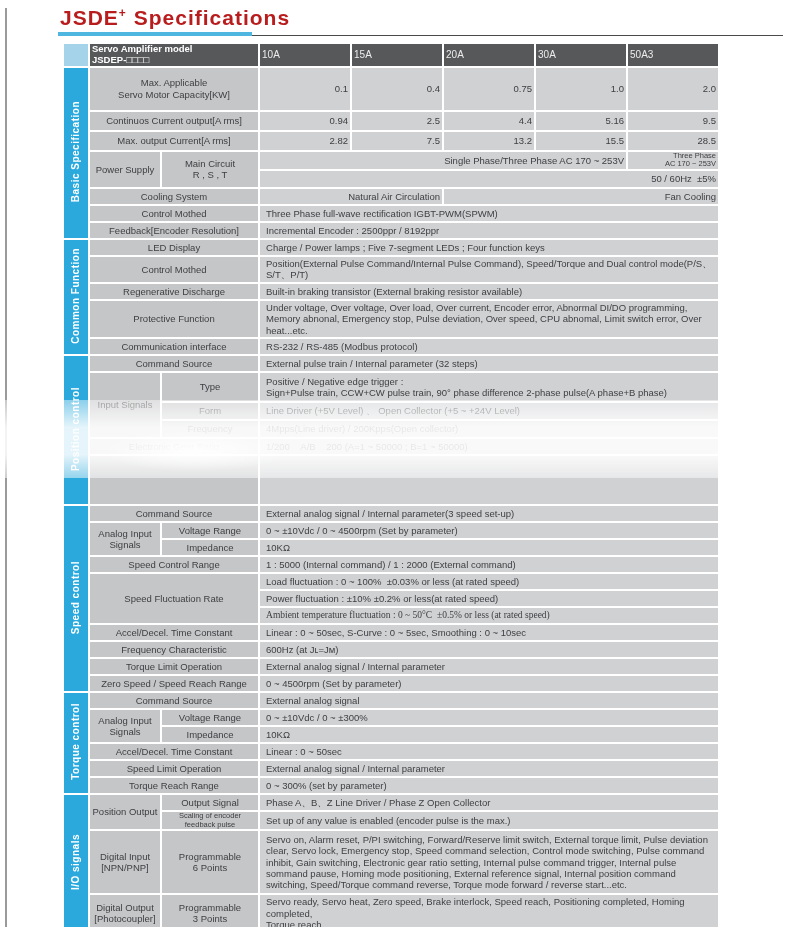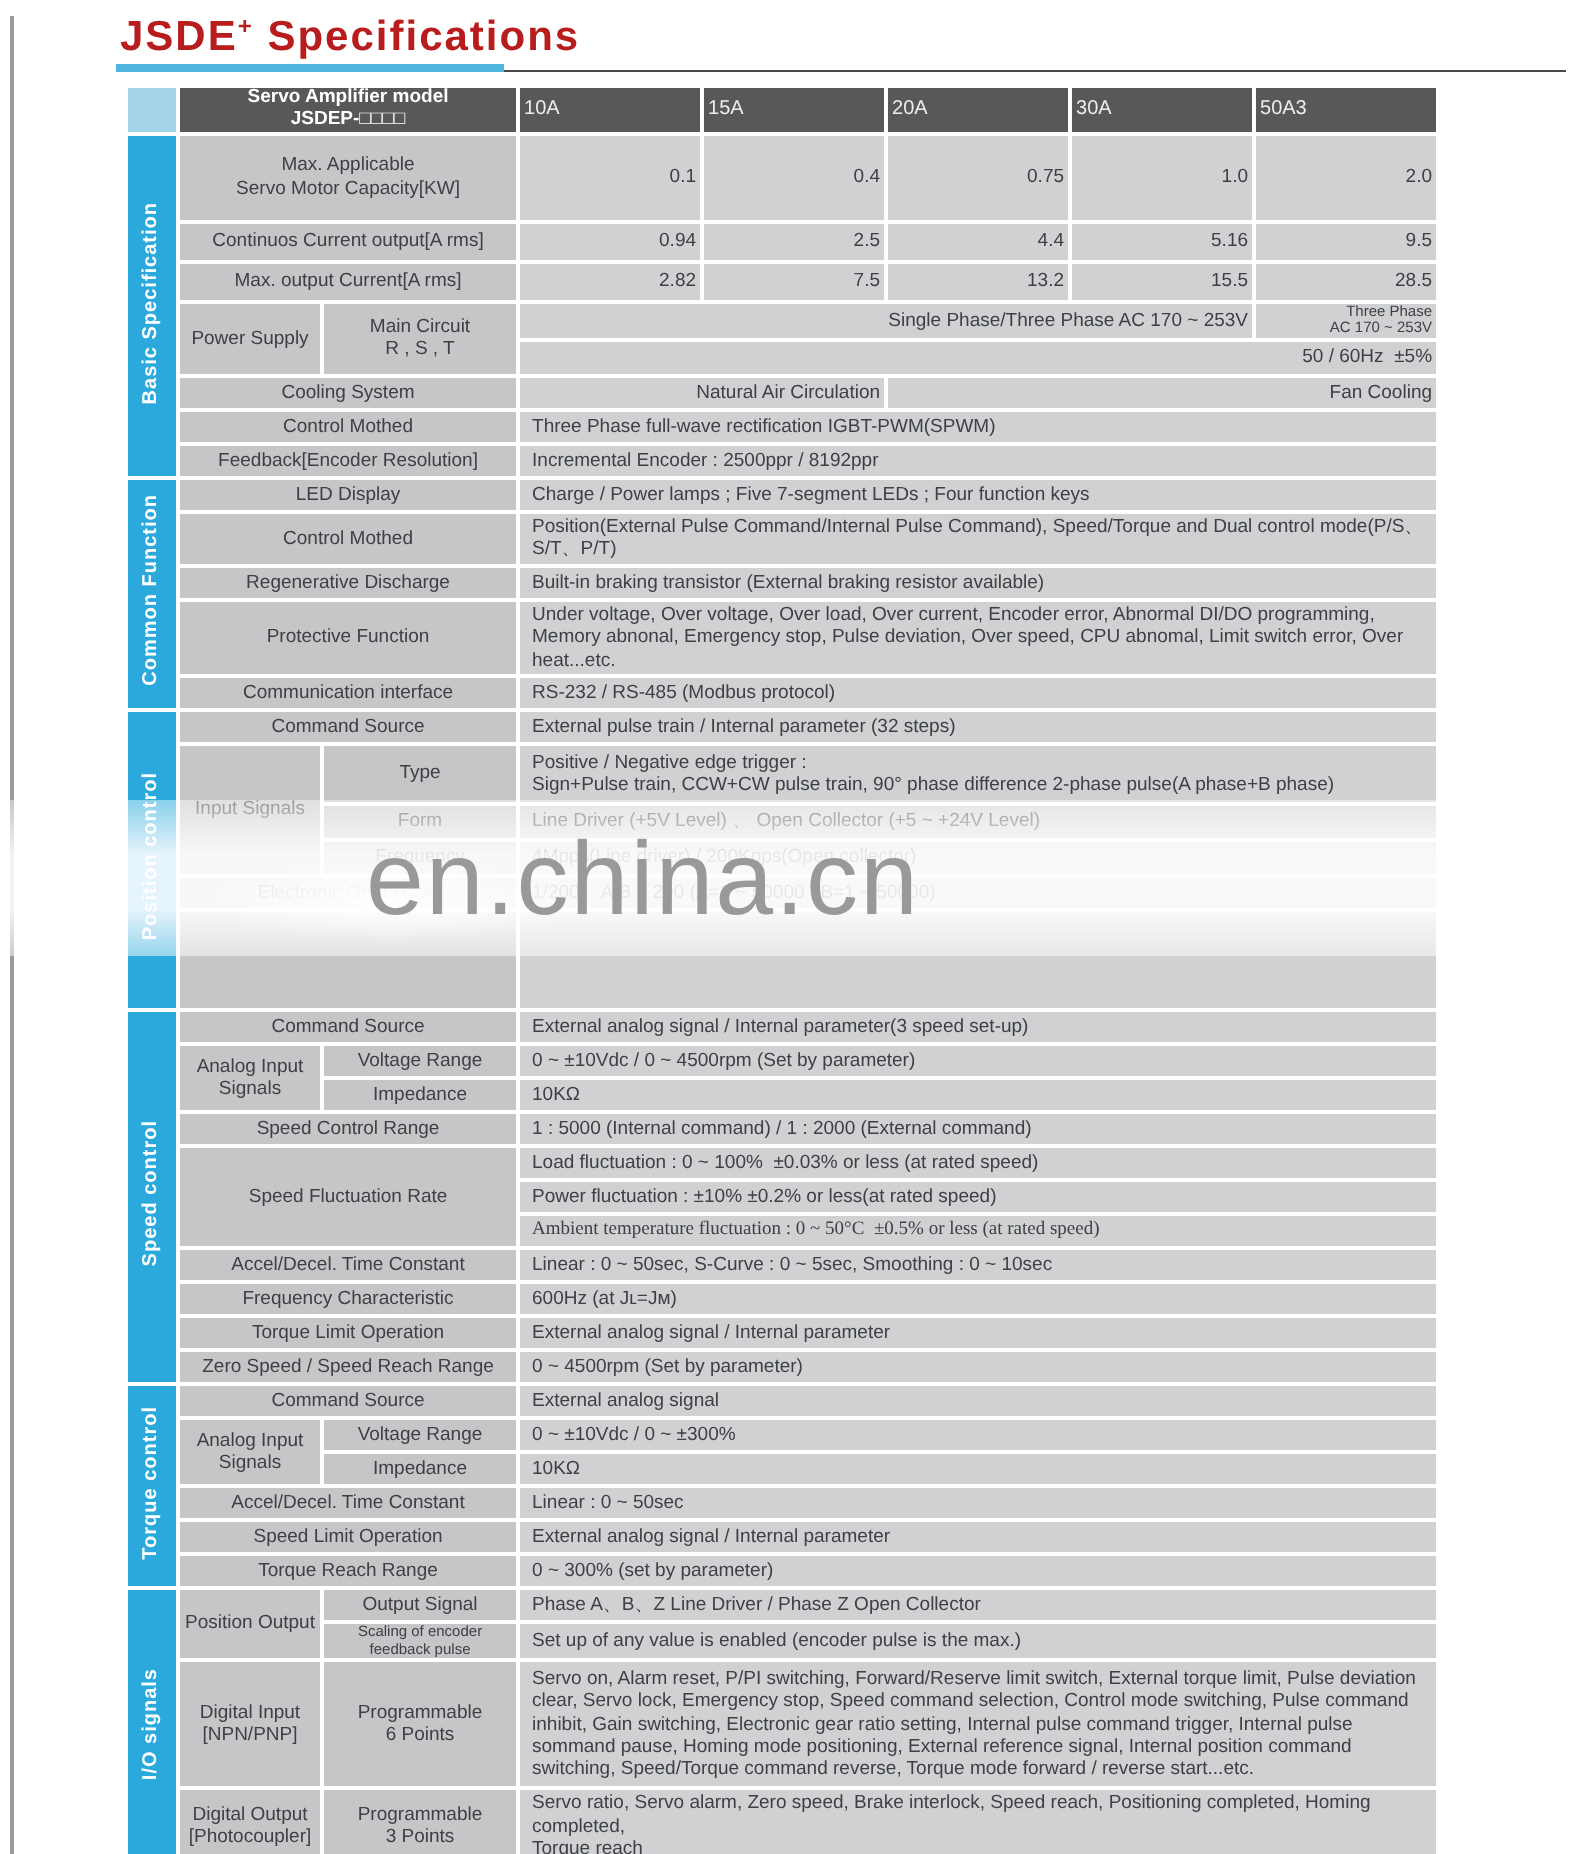--- a/index.html
+++ b/index.html
@@ -12,21 +12,21 @@
     width:791px;height:927px;overflow:hidden;position:relative;background:#fff;
     font-family:"Liberation Sans", sans-serif;color:var(--text);
   }
   .page-border-left{position:absolute;left:5px;top:8px;width:2px;height:919px;background:#9a9a9a;}
   .title{position:absolute;left:60px;top:6px;font-size:21px;font-weight:bold;color:#b91c1c;letter-spacing:1px;}
   .title sup{font-size:12px;}
   .title-rule{position:absolute;left:58px;top:35px;width:725px;height:1px;background:#4a4a4a;}
   .title-accent{position:absolute;left:58px;top:32px;width:194px;height:4px;background:var(--accent);}
   table.spec{border-collapse:collapse;table-layout:fixed;position:absolute;left:62px;top:42px;width:658px;}
   td{border:2px solid #fff;padding:0 2px;font-size:9.5px;line-height:1.2;vertical-align:middle;overflow:hidden;}
-  td.hl{background:var(--dark);color:#fff;font-weight:bold;text-align:center;font-size:9.5px;line-height:1.15;}
+  td.hl{background:var(--dark);color:#fff;font-weight:bold;text-align:left;font-size:9.5px;line-height:1.15;}
   td.hc{background:var(--dark);color:#ececec;font-size:10px;}
   td.lbl{background:var(--lbl);text-align:center;}
   td.val{background:var(--val);text-align:left;padding:1px 6px;}
   td.val.c{text-align:right;padding:0 2px;}
   td.sm{font-size:7.5px;line-height:1.15;}
   td.sb{background:var(--blue);text-align:center;}
   td.sb-h{background:var(--pale);}
   .vtext{display:inline-block;writing-mode:vertical-rl;transform:rotate(180deg);
     color:#fff;font-weight:bold;font-size:10px;letter-spacing:0.5px;max-height:100%;}
   .wm-band{position:absolute;left:0;top:400px;width:791px;height:78px;
@@ -282,28 +282,27 @@
       <tr style="height: 30px;">
         <td class="lbl">
           <div>Digital Output</div>
           <div>[Photocoupler]</div>
         </td>
         <td class="lbl">
           <div>Programmable</div>
           <div>3 Points</div>
         </td>
         <td colspan="5" class="val">
-          <div>Servo ratio, Servo alarm, Zero speed, Brake interlock, Speed reach, Positioning completed, Homing completed,</div>
+          <div>Servo ready, Servo heat, Zero speed, Brake interlock, Speed reach, Positioning completed, Homing completed,</div>
           <div>Torque reach</div>
         </td>
       </tr>
       <tr style="height: 30px;">
         <td rowspan="2" class="sb"><div class="vtext">Environment</div></td>
         <td colspan="2" class="lbl">Installation Site</td>
         <td colspan="5" class="val"></td>
       </tr>
     </tbody>
 </table>
 
 <div class="wm-band">
   <div class="wm-blob"></div>
-  <div class="wm-text">en.china.cn</div>
 </div>
 
 </body></html>

